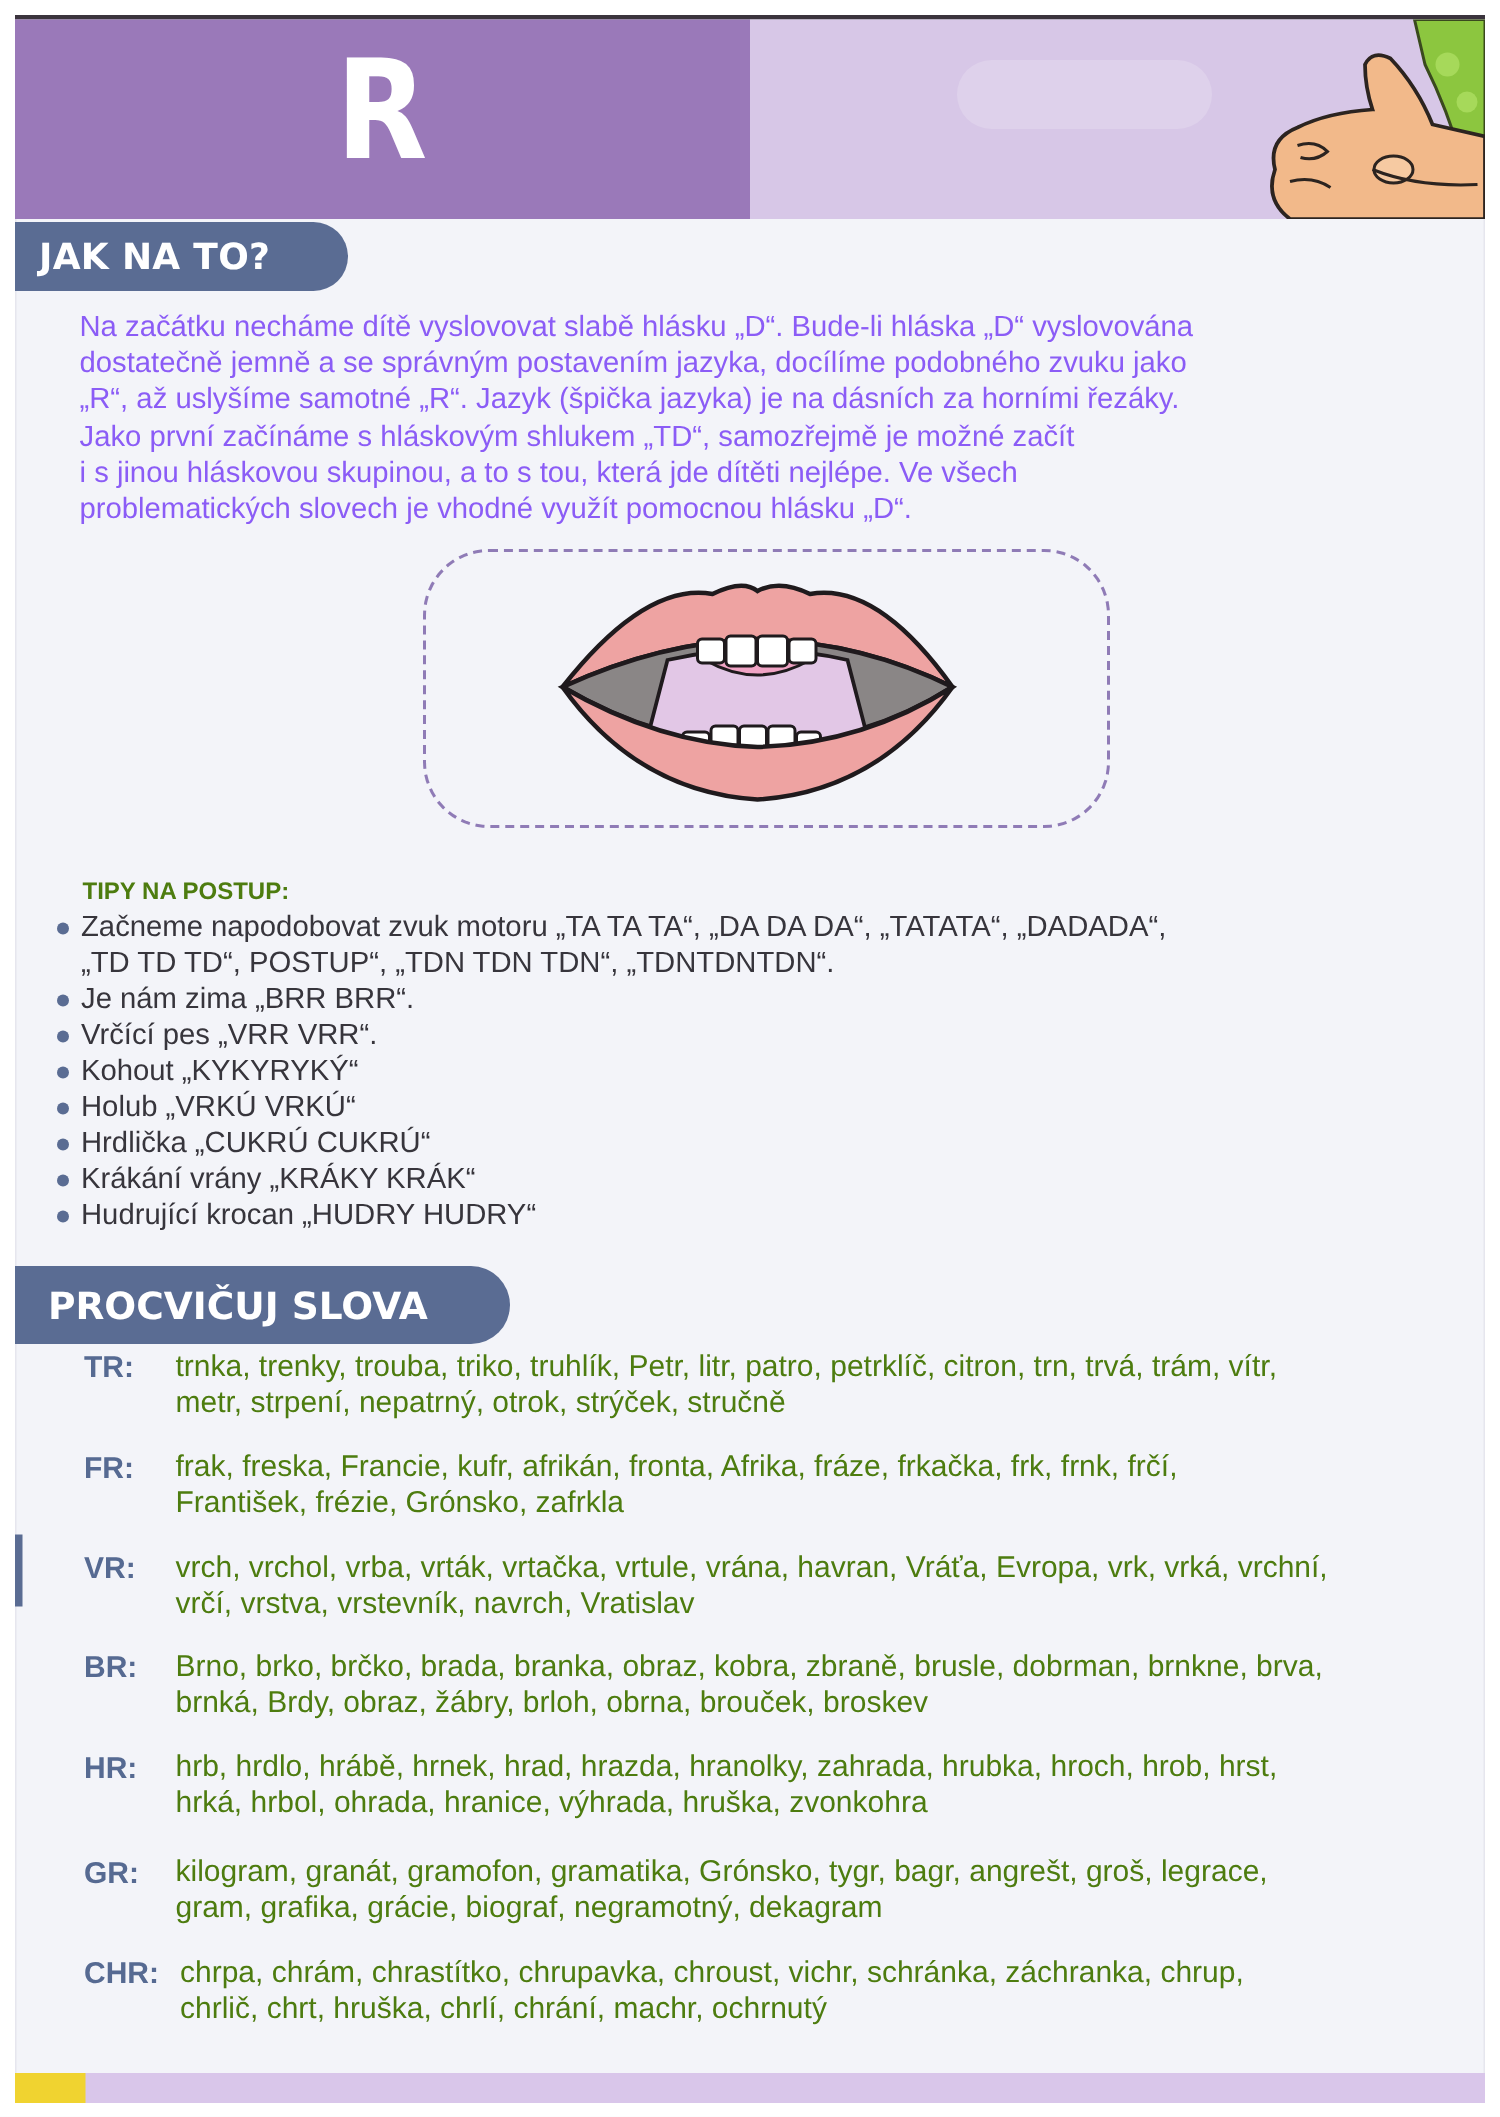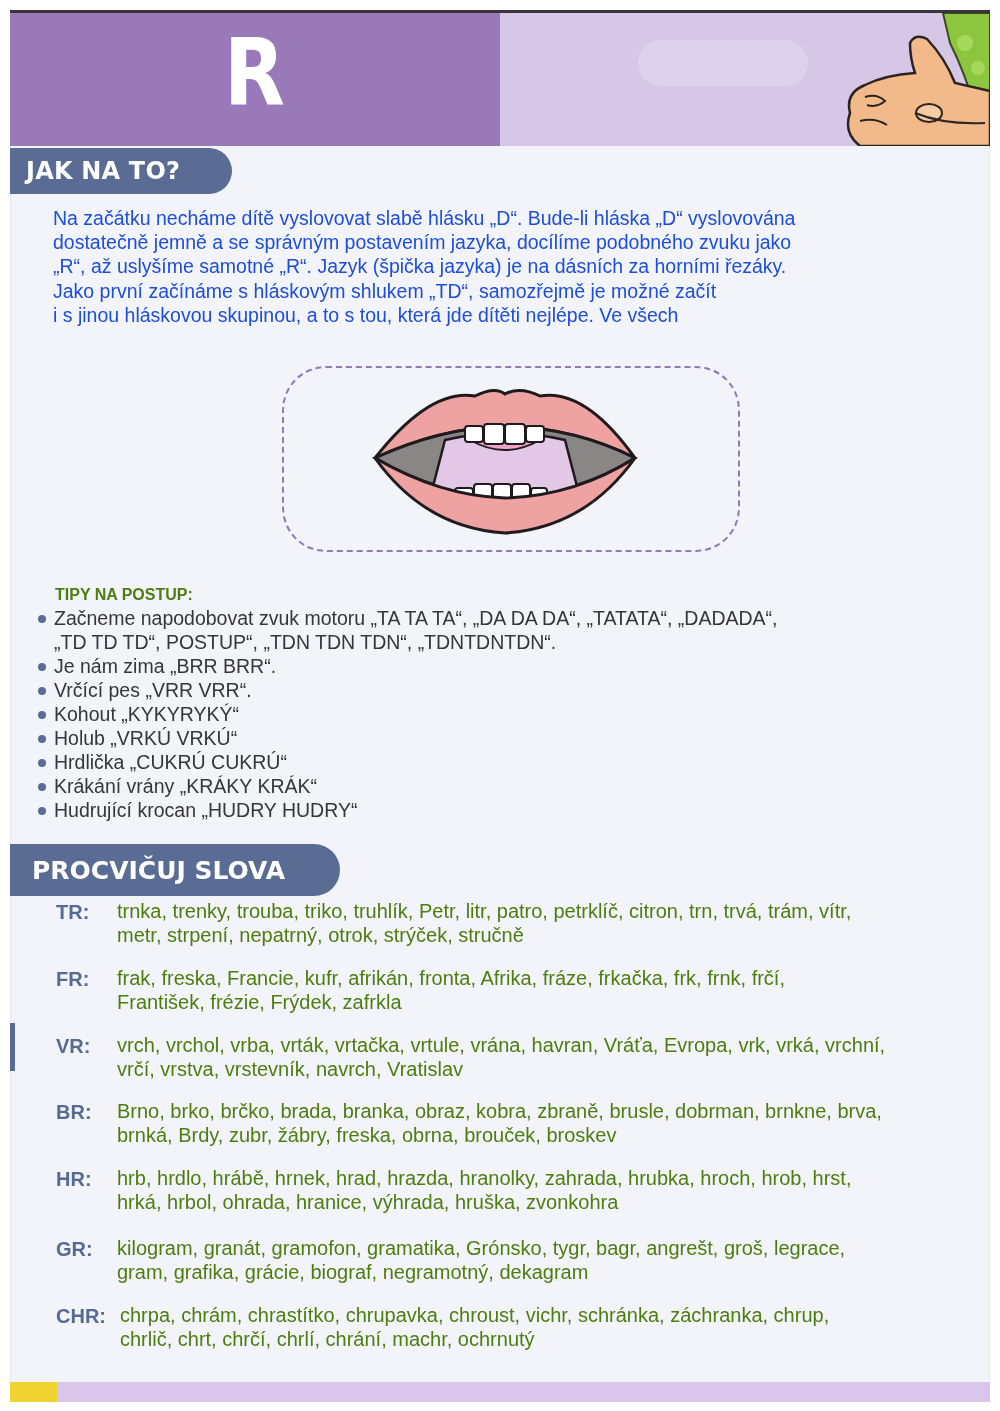--- a/index.html
+++ b/index.html
@@ -31,21 +31,21 @@
   .pill {
     position: absolute; left: 0; background: #5a6c93; color: #fff;
     font-family: "DejaVu Sans", sans-serif; font-weight: bold;
     border-radius: 0 30px 30px 0; display: flex; align-items: center;
   }
   .pill-jak { top: 138px; width: 222px; height: 46px; font-size: 24px; padding-left: 16px; letter-spacing: 0.2px; }
   .pill-proc { top: 834px; width: 330px; height: 52px; font-size: 25px; padding-left: 22px; }
 
   .intro {
     position: absolute; left: 43px; top: 196px; width: 900px;
-    font-size: 19.5px; line-height: 24.2px; color: #1d4ed8;
+    font-size: 19.5px; line-height: 24.2px; color: #8b5cf6;
   }
   .intro p { white-space: nowrap; }
 
   
   .mouth-frame {
     position: absolute; left: 272px; top: 356px; width: 458px; height: 186px;
     border: 2.5px dashed #8f7bb6; border-radius: 44px;
   }
   .mouth { position: absolute; left: 360px; top: 368px; width: 270px; height: 162px; }
 
@@ -101,20 +101,21 @@
   <div class="pill pill-jak">
     <span>JAK NA TO?</span>
   </div>
 
   <div class="intro">
     <p>Na začátku necháme dítě vyslovovat slabě hlásku „D“. Bude-li hláska „D“ vyslovována</p>
     <p>dostatečně jemně a se správným postavením jazyka, docílíme podobného zvuku jako</p>
     <p>„R“, až uslyšíme samotné „R“. Jazyk (špička jazyka) je na dásních za horními řezáky.</p>
     <p>Jako první začínáme s hláskovým shlukem „TD“, samozřejmě je možné začít</p>
     <p>i s jinou hláskovou skupinou, a to s tou, která jde dítěti nejlépe.  Ve všech</p>
+    <p>problematických slovech je vhodné využít pomocnou hlásku „D“.</p>
   </div>
 
   <div class="mouth-frame"></div>
   <svg class="mouth" viewBox="0 0 270 162">
 
     <path d="M5 80 Q60 10 105 18 Q125 8 135 16 Q150 8 170 18 Q215 10 265 80 Q205 50 135 48 Q70 50 5 80 Z" fill="#eea3a2" stroke="#1f1a1d" stroke-width="3"></path>
 
     <path d="M5 80 Q70 50 135 48 Q205 50 265 80 Q205 118 135 118 Q70 118 5 80 Z" fill="#8a8686" stroke="#1f1a1d" stroke-width="3"></path>
 
     <path d="M75 62 Q135 48 195 62 L210 120 Q135 132 60 120 Z" fill="#e2c7e6" stroke="#1f1a1d" stroke-width="2.5"></path>
@@ -186,55 +187,55 @@
       <div class="label">TR:</div>
       <div class="words">
         <span>trnka, trenky, trouba, triko, truhlík, Petr, litr, patro, petrklíč, citron, trn, trvá, trám, vítr,</span>
         <span>metr, strpení, nepatrný, otrok, strýček, stručně</span>
       </div>
     </div>
     <div class="group" style="top:67px">
       <div class="label">FR:</div>
       <div class="words">
         <span>frak, freska, Francie, kufr, afrikán, fronta, Afrika, fráze, frkačka,  frk, frnk, frčí,</span>
-        <span>František, frézie, Frýdek, zafrkla</span>
+        <span>František, frézie, Grónsko, zafrkla</span>
       </div>
     </div>
     <div class="group" style="top:134px">
       <div class="label">VR:</div>
       <div class="words">
         <span>vrch, vrchol, vrba, vrták, vrtačka, vrtule, vrána, havran, Vráťa, Evropa, vrk, vrká, vrchní,</span>
         <span>vrčí, vrstva, vrstevník, navrch, Vratislav</span>
       </div>
     </div>
     <div class="group" style="top:200px">
       <div class="label">BR:</div>
       <div class="words">
         <span>Brno, brko, brčko, brada, branka, obraz, kobra, zbraně, brusle, dobrman, brnkne, brva,</span>
-        <span>brnká, Brdy, zubr, žábry, freska, obrna, brouček, broskev</span>
+        <span>brnká, Brdy, obraz, žábry, brloh, obrna, brouček, broskev</span>
       </div>
     </div>
     <div class="group" style="top:267px">
       <div class="label">HR:</div>
       <div class="words">
         <span>hrb, hrdlo, hrábě, hrnek, hrad, hrazda, hranolky, zahrada, hrubka, hroch, hrob, hrst,</span>
         <span>hrká, hrbol, ohrada, hranice, výhrada, hruška, zvonkohra</span>
       </div>
     </div>
     <div class="group" style="top:337px">
       <div class="label">GR:</div>
       <div class="words">
         <span>kilogram, granát, gramofon, gramatika, Grónsko, tygr, bagr, angrešt, groš, legrace,</span>
         <span>gram, grafika, grácie, biograf, negramotný, dekagram</span>
       </div>
     </div>
     <div class="group" style="top:404px">
       <div class="label">CHR:</div>
       <div class="words" style="left:110px">
         <span>chrpa, chrám, chrastítko, chrupavka, chroust, vichr, schránka, záchranka, chrup,</span>
-        <span>chrlič, chrt, chrčí, chrlí, chrání, machr, ochrnutý</span>
+        <span>chrlič, chrt, hruška, chrlí, chrání, machr, ochrnutý</span>
       </div>
     </div>
   </div>
 
   <div class="bottom-bar"></div>
   <div class="bottom-yellow"></div>
 </div>
 
 </body></html>

